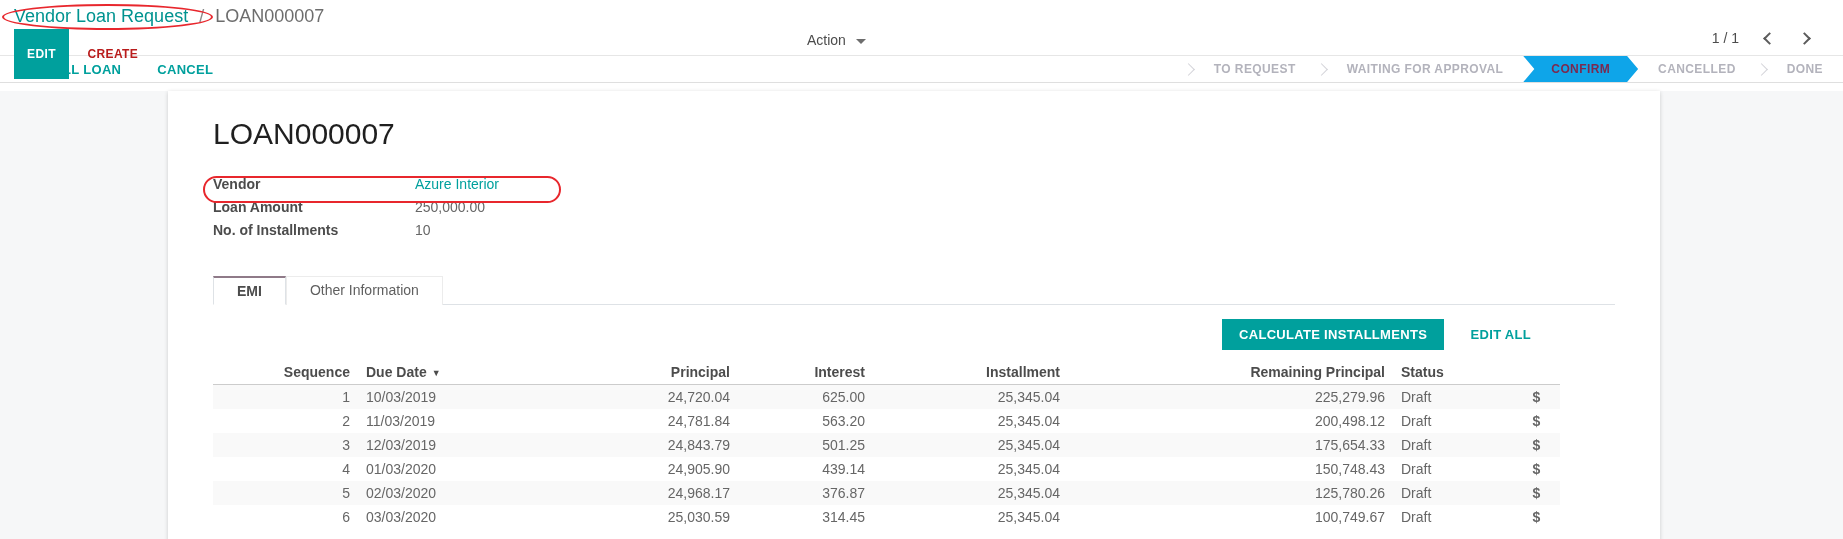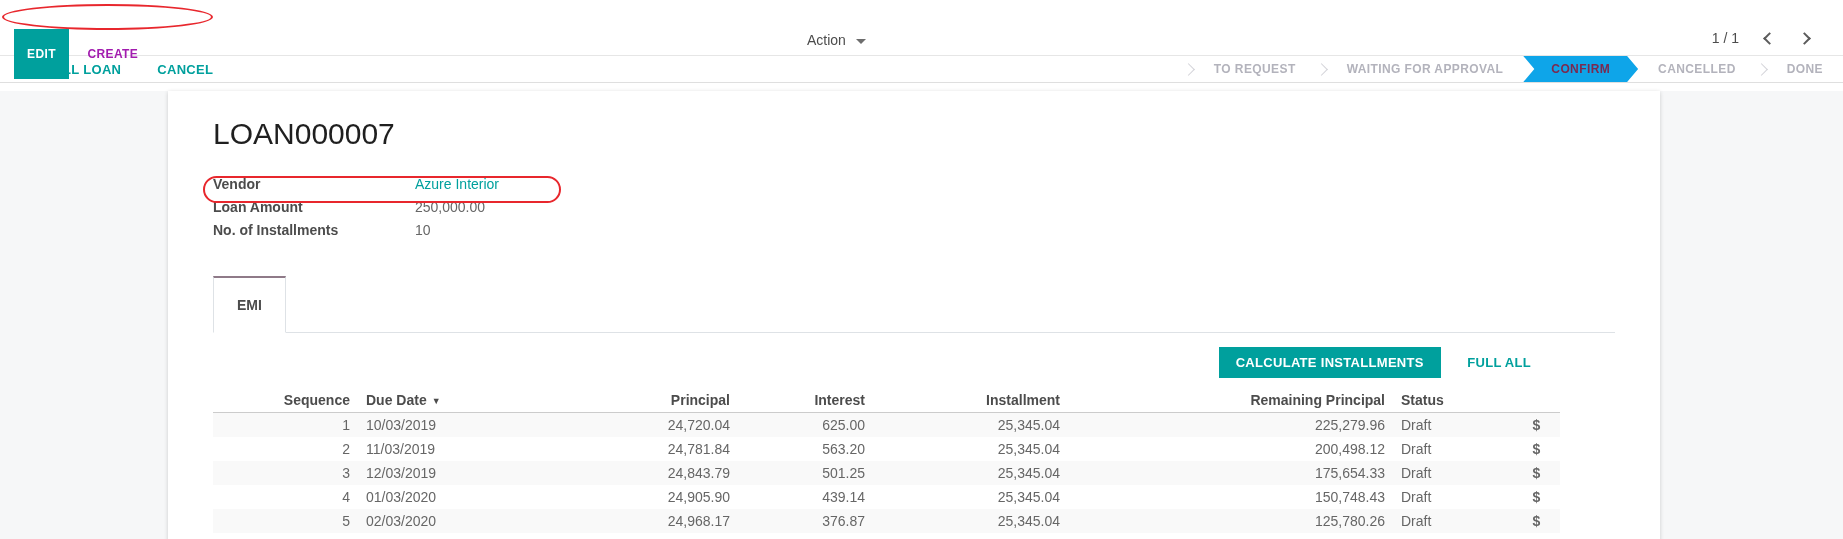--- a/index.html
+++ b/index.html
@@ -6,21 +6,21 @@
   html, body { width: 1843px; height: 539px; overflow: hidden; }
   body { font-family: "Liberation Sans", sans-serif; background: #fff; position: relative; }
 
   
   .top { height: 55px; background: #fff; position: relative; }
   .breadcrumb { position: absolute; left: 14px; top: 6px; font-size: 18px; color: #6d6d6d; white-space: nowrap; }
   .breadcrumb .bc-link { color: #009390; text-decoration: none; cursor: pointer; }
   .breadcrumb .bc-sep { color: #8a8a8a; margin: 0 6px; }
   .toolbar { position: absolute; left: 14px; right: 20px; top: 29px; height: 24px; }
   .btn-primary { display: inline-block; background: #00a09d; color: #fff; font-size: 12px; font-weight: 700; letter-spacing: .4px; padding: 18px 13px; border: none; cursor: pointer; }
-  .btn-link { display: inline-block; background: none; border: none; color: #a21caf; font-size: 12px; font-weight: 700; letter-spacing: .4px; padding: 5px 4px; margin-left: 14px; cursor: pointer; }
+  .btn-link { display: inline-block; background: none; border: none; color: #b91c1c; font-size: 12px; font-weight: 700; letter-spacing: .4px; padding: 5px 4px; margin-left: 14px; cursor: pointer; }
   .action-dd { position: absolute; left: 793px; top: 3px; font-size: 14px; color: #4c4c4c; cursor: pointer; }
   .caret-down { display: inline-block; width: 0; height: 0; border-left: 5px solid transparent; border-right: 5px solid transparent; border-top: 5px solid #6d6d6d; margin-left: 6px; vertical-align: middle; }
   .pager { position: absolute; right: 14px; top: 1px; display: flex; align-items: center; gap: 26px; }
   .pager-count { font-size: 14px; color: #4c4c4c; }
   .chev { width: 9px; height: 9px; border-top: 2px solid #5b5b5b; border-right: 2px solid #5b5b5b; display: inline-block; cursor: pointer; }
   .chev-left { transform: rotate(-135deg); }
   .chev-right { transform: rotate(45deg); }
 
   
   .controlbar { height: 28px; border-top: 1px solid #e6e6e6; border-bottom: 1px solid #dfdfdf; background: #fff; display: flex; align-items: stretch; padding-left: 16px; }
@@ -40,21 +40,21 @@
   .fields { display: grid; grid-template-columns: 717px 1fr; }
   .frow { display: flex; margin-bottom: 5px; font-size: 14px; line-height: 18px; }
   .flabel { width: 202px; font-weight: 700; color: #4c4c4c; flex-shrink: 0; }
   .flabel.narrow { width: 110px; }
   .fvalue { color: #666; }
   .fvalue.link { color: #00a09d; cursor: pointer; text-align: right; }
   .fsuffix { color: #666; margin-left: 10px; }
 
   
   .tabbar { margin-top: 32px; border-bottom: 1px solid #dee2e6; display: flex; }
-  .tab { padding: 19px 23px; font-size: 14px; cursor: pointer; margin-bottom: -1px; }
+  .tab { padding: 5px 23px; font-size: 14px; cursor: pointer; margin-bottom: -1px; }
   .tab.active { background: #fff; border: 1px solid #dee2e6; border-top: 2px solid #8f7a88; border-bottom: 1px solid #fff; color: #4c4c4c; font-weight: 700; }
   .tab.inactive { background: #fff; border: 1px solid #ececec; border-bottom: none; color: #5f5f5f; }
 
   
   .tab-actions { text-align: right; padding-right: 84px; margin: 14px 0 10px; }
   .btn-calc { background: #00a09d; color: #fff; border: none; font-size: 13px; font-weight: 700; letter-spacing: .3px; padding: 8px 17px; cursor: pointer; }
   .btn-clear { background: none; border: none; color: #00a09d; font-size: 13px; font-weight: 700; letter-spacing: .3px; margin-left: 22px; cursor: pointer; }
 
   
   table.emi { border-collapse: collapse; width: 1347px; font-size: 14px; table-layout: fixed; }
@@ -67,20 +67,25 @@
 
   
   .annot { position: absolute; border: 2px solid #e8272d; pointer-events: none; z-index: 50; }
   .annot-breadcrumb { left: 2px; top: 4px; width: 211px; height: 26px; border-radius: 50%; }
   .annot-vendor { left: 203px; top: 176px; width: 358px; height: 27px; border-radius: 15px; }
 </style>
 </head>
 <body>
 
 <div class="top">
+  <div class="breadcrumb">
+    <span class="bc-link">Vendor Loan Request</span>
+    <span class="bc-sep">/</span>
+    <span class="bc-current">LOAN000007</span>
+  </div>
   <div class="toolbar">
     <button class="btn-primary">EDIT</button>
     <button class="btn-link" style="margin-left:10px;">CREATE</button>
     <span class="action-dd">
       <span>Action</span>
       <span class="caret-down"></span>
     </span>
     <div class="pager">
       <span class="pager-count">1 / 1</span>
       <span class="chev chev-left"></span>
@@ -122,25 +127,26 @@
         </div>
         <div class="frow">
           <span class="flabel">No. of Installments</span>
           <span class="fvalue">10</span>
         </div>
       </div>
     </div>
 
     <div class="tabbar">
       <div class="tab active">EMI</div>
+      <div class="tab inactive">Other Information</div>
     </div>
 
     <div class="tab-actions">
       <button class="btn-calc">CALCULATE INSTALLMENTS</button>
-      <button class="btn-clear">FULL ALL</button>
+      <button class="btn-clear">EDIT ALL</button>
     </div>
 
     <table class="emi">
       <colgroup>
         <col style="width:145px">
           <col style="width:135px">
           <col style="width:245px">
           <col style="width:135px">
         <col style="width:195px">
           <col style="width:325px">

